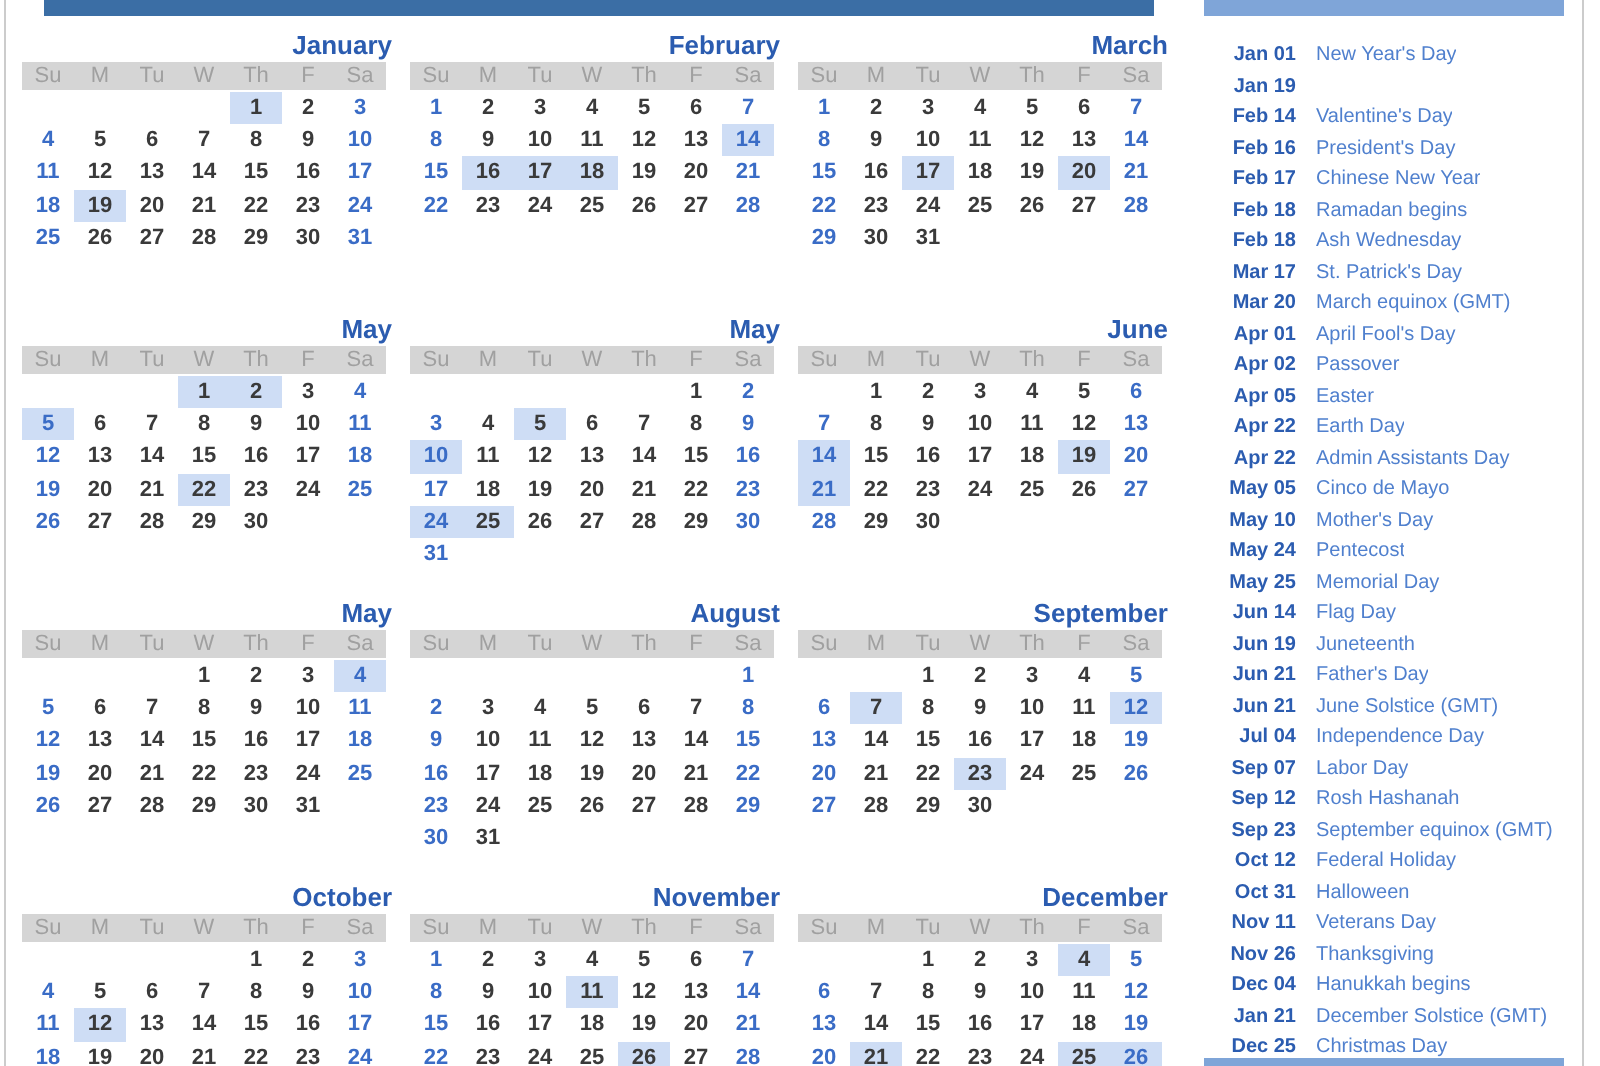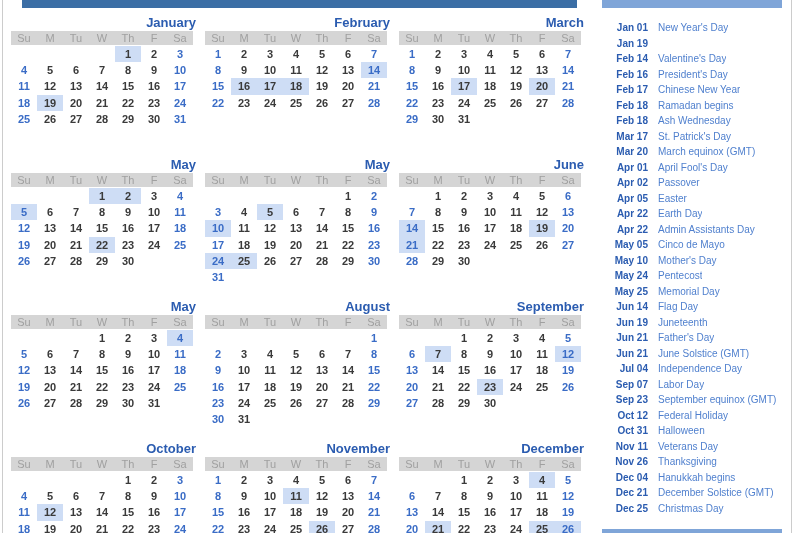--- a/index.html
+++ b/index.html
@@ -811,20 +811,24 @@
     </div>
     <div class="holiday-row">
       <div class="h-date">Jul 04</div>
       <div class="h-name">Independence Day</div>
     </div>
     <div class="holiday-row">
       <div class="h-date">Sep 07</div>
       <div class="h-name">Labor Day</div>
     </div>
     <div class="holiday-row">
+      <div class="h-date">Sep 12</div>
+      <div class="h-name">Rosh Hashanah</div>
+    </div>
+    <div class="holiday-row">
       <div class="h-date">Sep 23</div>
       <div class="h-name">September equinox (GMT)</div>
     </div>
     <div class="holiday-row">
       <div class="h-date">Oct 12</div>
       <div class="h-name">Federal Holiday</div>
     </div>
     <div class="holiday-row">
       <div class="h-date">Oct 31</div>
       <div class="h-name">Halloween</div>
@@ -835,20 +839,20 @@
     </div>
     <div class="holiday-row">
       <div class="h-date">Nov 26</div>
       <div class="h-name">Thanksgiving</div>
     </div>
     <div class="holiday-row">
       <div class="h-date">Dec 04</div>
       <div class="h-name">Hanukkah begins</div>
     </div>
     <div class="holiday-row">
-      <div class="h-date">Dec 21</div>
+      <div class="h-date">Jan 21</div>
       <div class="h-name">December Solstice (GMT)</div>
     </div>
     <div class="holiday-row">
       <div class="h-date">Dec 25</div>
       <div class="h-name">Christmas Day</div>
     </div>
   </div>
 
 </body></html>

